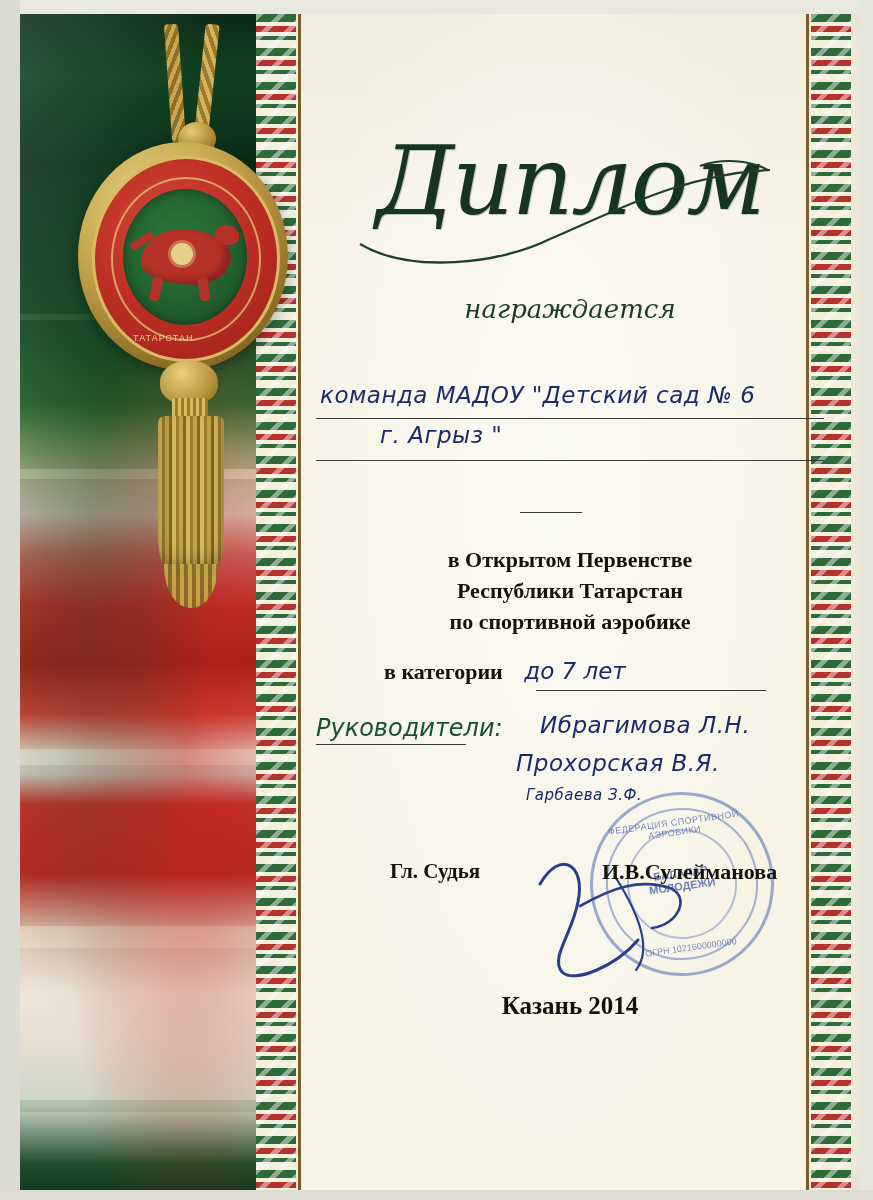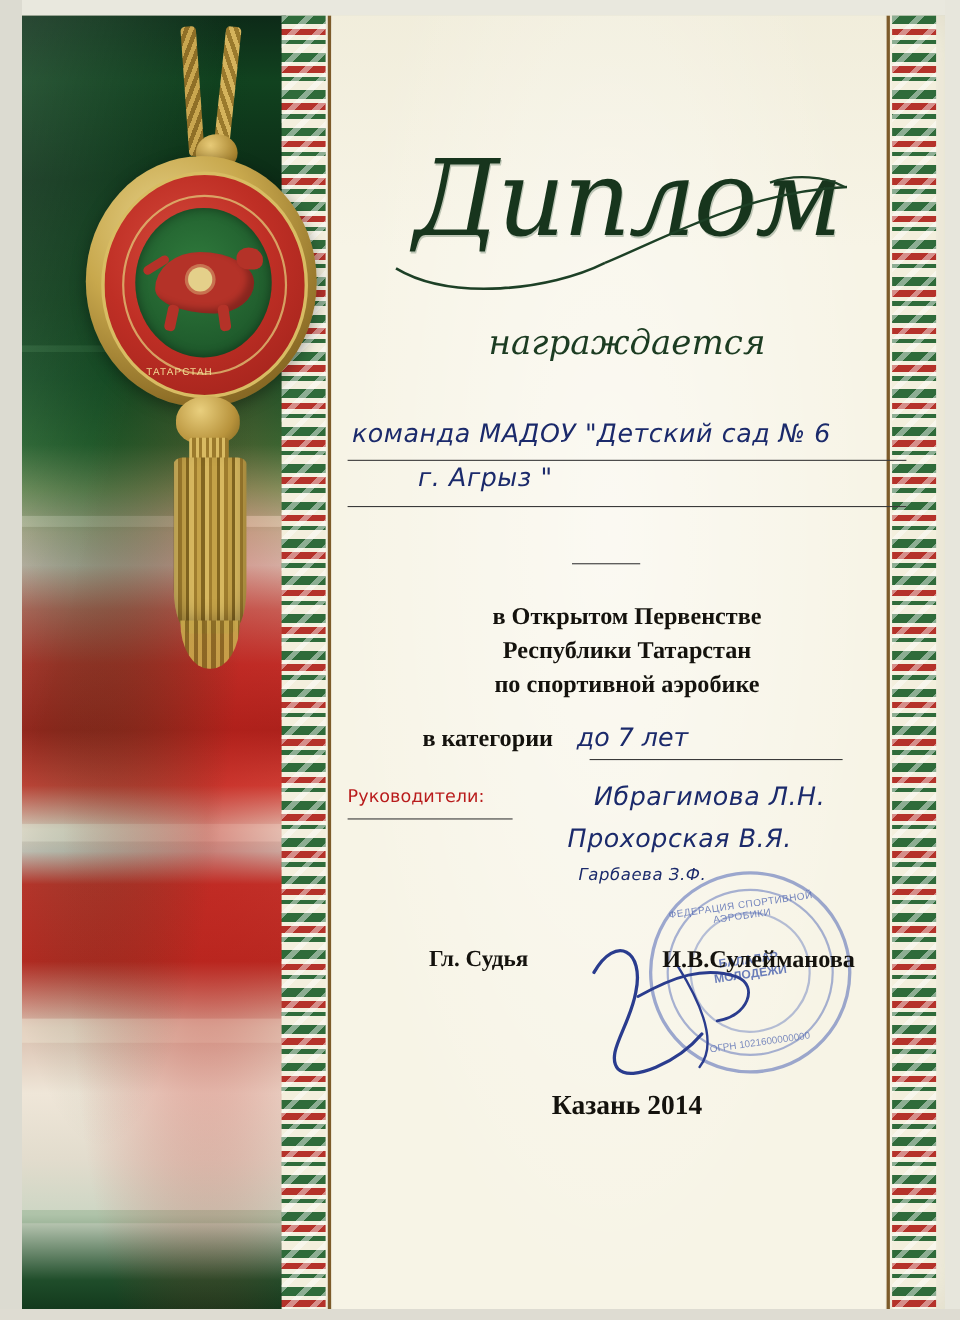--- a/index.html
+++ b/index.html
@@ -309,21 +309,21 @@
     width: 440px;
     height: 126px;
     pointer-events: none;
   }
   .awarded {
     position: absolute;
     left: 300px;
     top: 280px;
     width: 500px;
     text-align: center;
-    font-size: 31px;
+    font-size: 26px;
     color: #1c3c22;
     font-style: italic;
     font-family: "DejaVu Serif", serif;
   }
 
   .hand {
     font-family: "DejaVu Sans", sans-serif;
     font-style: italic;
     color: #1b2a6b;
     font-size: 23px;
@@ -399,23 +399,24 @@
     font-family: "DejaVu Sans", sans-serif;
     font-style: italic;
     font-weight: normal;
     font-size: 23px;
   }
   .rule-cat { left: 516px; top: 676px; width: 230px; }
 
   .coaches-label {
     position: absolute;
     left: 296px; top: 700px;
-    color: #b91c1c;
+    color: #14532d;
     font-family: "DejaVu Sans", sans-serif;
-    font-size: 16px;
+    font-style: italic;
+    font-size: 24px;
   }
   .coach1 { position: absolute; left: 520px; top: 698px; }
   .coach2 { position: absolute; left: 496px; top: 736px; }
   .coach3 { position: absolute; left: 506px; top: 772px; }
   .rule-coach { left: 296px; top: 730px; width: 150px; }
 
   .judge-label {
     position: absolute;
     left: 370px; top: 845px;
     font-size: 21px;

